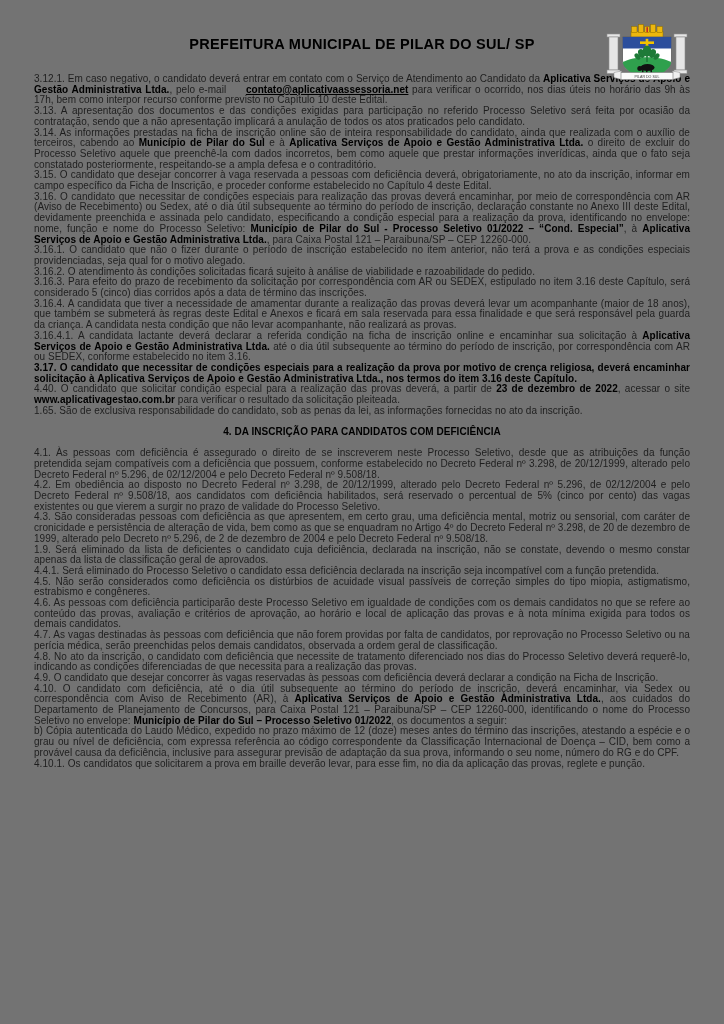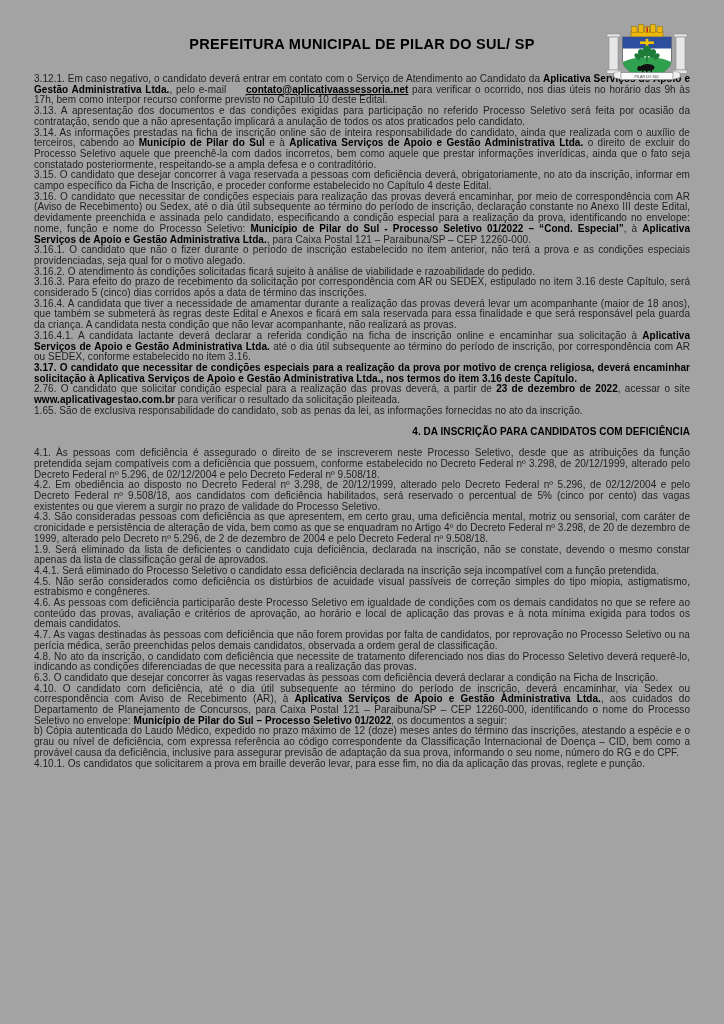--- a/index.html
+++ b/index.html
@@ -1,20 +1,20 @@
 <!DOCTYPE html>
 <html><head>
 <meta charset="utf-8">
 <style>
   html, body { margin: 0; padding: 0; background: #ffffff; }
   .page {
     position: relative;
     width: 724px;
     height: 1024px;
-    background: #a3a3a3;
+    background: #737373;
     font-family: "Liberation Sans", sans-serif;
     box-sizing: border-box;
     overflow: hidden;
   }
   .doc-header {
     padding-top: 36px;
     text-align: center;
   }
   .title-line {
     font-weight: bold;
@@ -38,21 +38,21 @@
     color: #1e1e1e;
     letter-spacing: 0.05px;
   }
   .doc-body p { margin: 0; }
   .doc-body h2 {
     font-size: 10px;
     line-height: 10.7px;
     margin: 10px 0 11px 0;
     color: #000000;
     font-weight: bold;
-    text-align: right;
+    text-align: center;
   }
   .b { font-weight: bold; color: #000000; }
   .u { text-decoration: underline; padding-left: 16px; }
 </style>
 </head>
 <body>
 
 <div class="page">
 
   <div class="doc-header">
@@ -126,31 +126,31 @@
       <p><span class="">3.13. A apresentação dos documentos e das condições exigidas para participação no referido Processo Seletivo será feita por ocasião da contratação, sendo que a não apresentação implicará a anulação de todos os atos praticados pelo candidato.</span></p>
       <p><span class="">3.14. As informações prestadas na ficha de inscrição online são de inteira responsabilidade do candidato, ainda que realizada com o auxílio de terceiros, cabendo ao </span><span class="b ">Município de Pilar do Sul</span><span class=""> e à </span><span class="b ">Aplicativa Serviços de Apoio e Gestão Administrativa Ltda.</span><span class=""> o direito de excluir do Processo Seletivo aquele que preenchê-la com dados incorretos, bem como aquele que prestar informações inverídicas, ainda que o fato seja constatado posteriormente, respeitando-se a ampla defesa e o contraditório.</span></p>
       <p><span class="">3.15. O candidato que desejar concorrer à vaga reservada a pessoas com deficiência deverá, obrigatoriamente, no ato da inscrição, informar em campo específico da Ficha de Inscrição, e proceder conforme estabelecido no Capítulo 4 deste Edital.</span></p>
       <p><span class="">3.16. O candidato que necessitar de condições especiais para realização das provas deverá encaminhar, por meio de correspondência com AR (Aviso de Recebimento) ou Sedex, até o dia útil subsequente ao término do período de inscrição, declaração constante no Anexo III deste Edital, devidamente preenchida e assinada pelo candidato, especificando a condição especial para a realização da prova, identificando no envelope: nome, função e nome do Processo Seletivo: </span><span class="b ">Município de Pilar do Sul - Processo Seletivo 01/2022 – “Cond. Especial”</span><span class="">, à </span><span class="b ">Aplicativa Serviços de Apoio e Gestão Administrativa Ltda.</span><span class="">, para Caixa Postal 121 – Paraibuna/SP – CEP 12260-000.</span></p>
       <p><span class="">3.16.1. O candidato que não o fizer durante o período de inscrição estabelecido no item anterior, não terá a prova e as condições especiais providenciadas, seja qual for o motivo alegado.</span></p>
       <p><span class="">3.16.2. O atendimento às condições solicitadas ficará sujeito à análise de viabilidade e razoabilidade do pedido.</span></p>
       <p><span class="">3.16.3. Para efeito do prazo de recebimento da solicitação por correspondência com AR ou SEDEX, estipulado no item 3.16 deste Capítulo, será considerado 5 (cinco) dias corridos após a data de término das inscrições.</span></p>
       <p><span class="">3.16.4. A candidata que tiver a necessidade de amamentar durante a realização das provas deverá levar um acompanhante (maior de 18 anos), que também se submeterá às regras deste Edital e Anexos e ficará em sala reservada para essa finalidade e que será responsável pela guarda da criança. A candidata nesta condição que não levar acompanhante, não realizará as provas.</span></p>
       <p><span class="">3.16.4.1. A candidata lactante deverá declarar a referida condição na ficha de inscrição online e encaminhar sua solicitação à </span><span class="b ">Aplicativa Serviços de Apoio e Gestão Administrativa Ltda.</span><span class=""> até o dia útil subsequente ao término do período de inscrição, por correspondência com AR ou SEDEX, conforme estabelecido no item 3.16.</span></p>
       <p><span class="b ">3.17. O candidato que necessitar de condições especiais para a realização da prova por motivo de crença religiosa, deverá encaminhar solicitação à Aplicativa Serviços de Apoio e Gestão Administrativa Ltda., nos termos do item 3.16 deste Capítulo.</span></p>
-      <p><span class="">2.76. O candidato que solicitar condição especial para a realização das provas deverá, a partir de </span><span class="b ">23 de dezembro de 2022</span><span class="">, acessar o site </span><span class="b ">www.aplicativagestao.com.br</span><span class=""> para verificar o resultado da solicitação pleiteada.</span></p>
+      <p><span class="">4.40. O candidato que solicitar condição especial para a realização das provas deverá, a partir de </span><span class="b ">23 de dezembro de 2022</span><span class="">, acessar o site </span><span class="b ">www.aplicativagestao.com.br</span><span class=""> para verificar o resultado da solicitação pleiteada.</span></p>
       <p><span class="">1.65. São de exclusiva responsabilidade do candidato, sob as penas da lei, as informações fornecidas no ato da inscrição.</span></p>
       <h2><span class="b ">4. DA INSCRIÇÃO PARA CANDIDATOS COM DEFICIÊNCIA</span></h2>
       <p><span class="">4.1. Às pessoas com deficiência é assegurado o direito de se inscreverem neste Processo Seletivo, desde que as atribuições da função pretendida sejam compatíveis com a deficiência que possuem, conforme estabelecido no Decreto Federal nº 3.298, de 20/12/1999, alterado pelo Decreto Federal nº 5.296, de 02/12/2004 e pelo Decreto Federal nº 9.508/18.</span></p>
       <p><span class="">4.2. Em obediência ao disposto no Decreto Federal nº 3.298, de 20/12/1999, alterado pelo Decreto Federal nº 5.296, de 02/12/2004 e pelo Decreto Federal nº 9.508/18, aos candidatos com deficiência habilitados, será reservado o percentual de 5% (cinco por cento) das vagas existentes ou que vierem a surgir no prazo de validade do Processo Seletivo.</span></p>
       <p><span class="">4.3. São consideradas pessoas com deficiência as que apresentem, em certo grau, uma deficiência mental, motriz ou sensorial, com caráter de cronicidade e persistência de alteração de vida, bem como as que se enquadram no Artigo 4º do Decreto Federal nº 3.298, de 20 de dezembro de 1999, alterado pelo Decreto nº 5.296, de 2 de dezembro de 2004 e pelo Decreto Federal nº 9.508/18.</span></p>
       <p><span class="">1.9. Será eliminado da lista de deficientes o candidato cuja deficiência, declarada na inscrição, não se constate, devendo o mesmo constar apenas da lista de classificação geral de aprovados.</span></p>
       <p><span class="">4.4.1. Será eliminado do Processo Seletivo o candidato essa deficiência declarada na inscrição seja incompatível com a função pretendida.</span></p>
       <p><span class="">4.5. Não serão considerados como deficiência os distúrbios de acuidade visual passíveis de correção simples do tipo miopia, astigmatismo, estrabismo e congêneres.</span></p>
       <p><span class="">4.6. As pessoas com deficiência participarão deste Processo Seletivo em igualdade de condições com os demais candidatos no que se refere ao conteúdo das provas, avaliação e critérios de aprovação, ao horário e local de aplicação das provas e à nota mínima exigida para todos os demais candidatos.</span></p>
       <p><span class="">4.7. As vagas destinadas às pessoas com deficiência que não forem providas por falta de candidatos, por reprovação no Processo Seletivo ou na perícia médica, serão preenchidas pelos demais candidatos, observada a ordem geral de classificação.</span></p>
       <p><span class="">4.8. No ato da inscrição, o candidato com deficiência que necessite de tratamento diferenciado nos dias do Processo Seletivo deverá requerê-lo, indicando as condições diferenciadas de que necessita para a realização das provas.</span></p>
-      <p><span class="">6.3. O candidato que desejar concorrer às vagas reservadas às pessoas com deficiência deverá declarar a condição na Ficha de Inscrição.</span></p>
+      <p><span class="">4.9. O candidato que desejar concorrer às vagas reservadas às pessoas com deficiência deverá declarar a condição na Ficha de Inscrição.</span></p>
       <p><span class="">4.10. O candidato com deficiência, até o dia útil subsequente ao término do período de inscrição, deverá encaminhar, via Sedex ou correspondência com Aviso de Recebimento (AR), à </span><span class="b ">Aplicativa Serviços de Apoio e Gestão Administrativa Ltda.</span><span class="">, aos cuidados do Departamento de Planejamento de Concursos, para Caixa Postal 121 – Paraibuna/SP – CEP 12260-000, identificando o nome do Processo Seletivo no envelope: </span><span class="b ">Município de Pilar do Sul – Processo Seletivo 01/2022</span><span class="">, os documentos a seguir:</span></p>
       <p><span class="">b) Cópia autenticada do Laudo Médico, expedido no prazo máximo de 12 (doze) meses antes do término das inscrições, atestando a espécie e o grau ou nível de deficiência, com expressa referência ao código correspondente da Classificação Internacional de Doença – CID, bem como a provável causa da deficiência, inclusive para assegurar previsão de adaptação da sua prova, informando o seu nome, número do RG e do CPF.</span></p>
       <p><span class="">4.10.1. Os candidatos que solicitarem a prova em braille deverão levar, para esse fim, no dia da aplicação das provas, reglete e punção.</span></p>
     </div>
 
 </div>
 
 </body></html>

